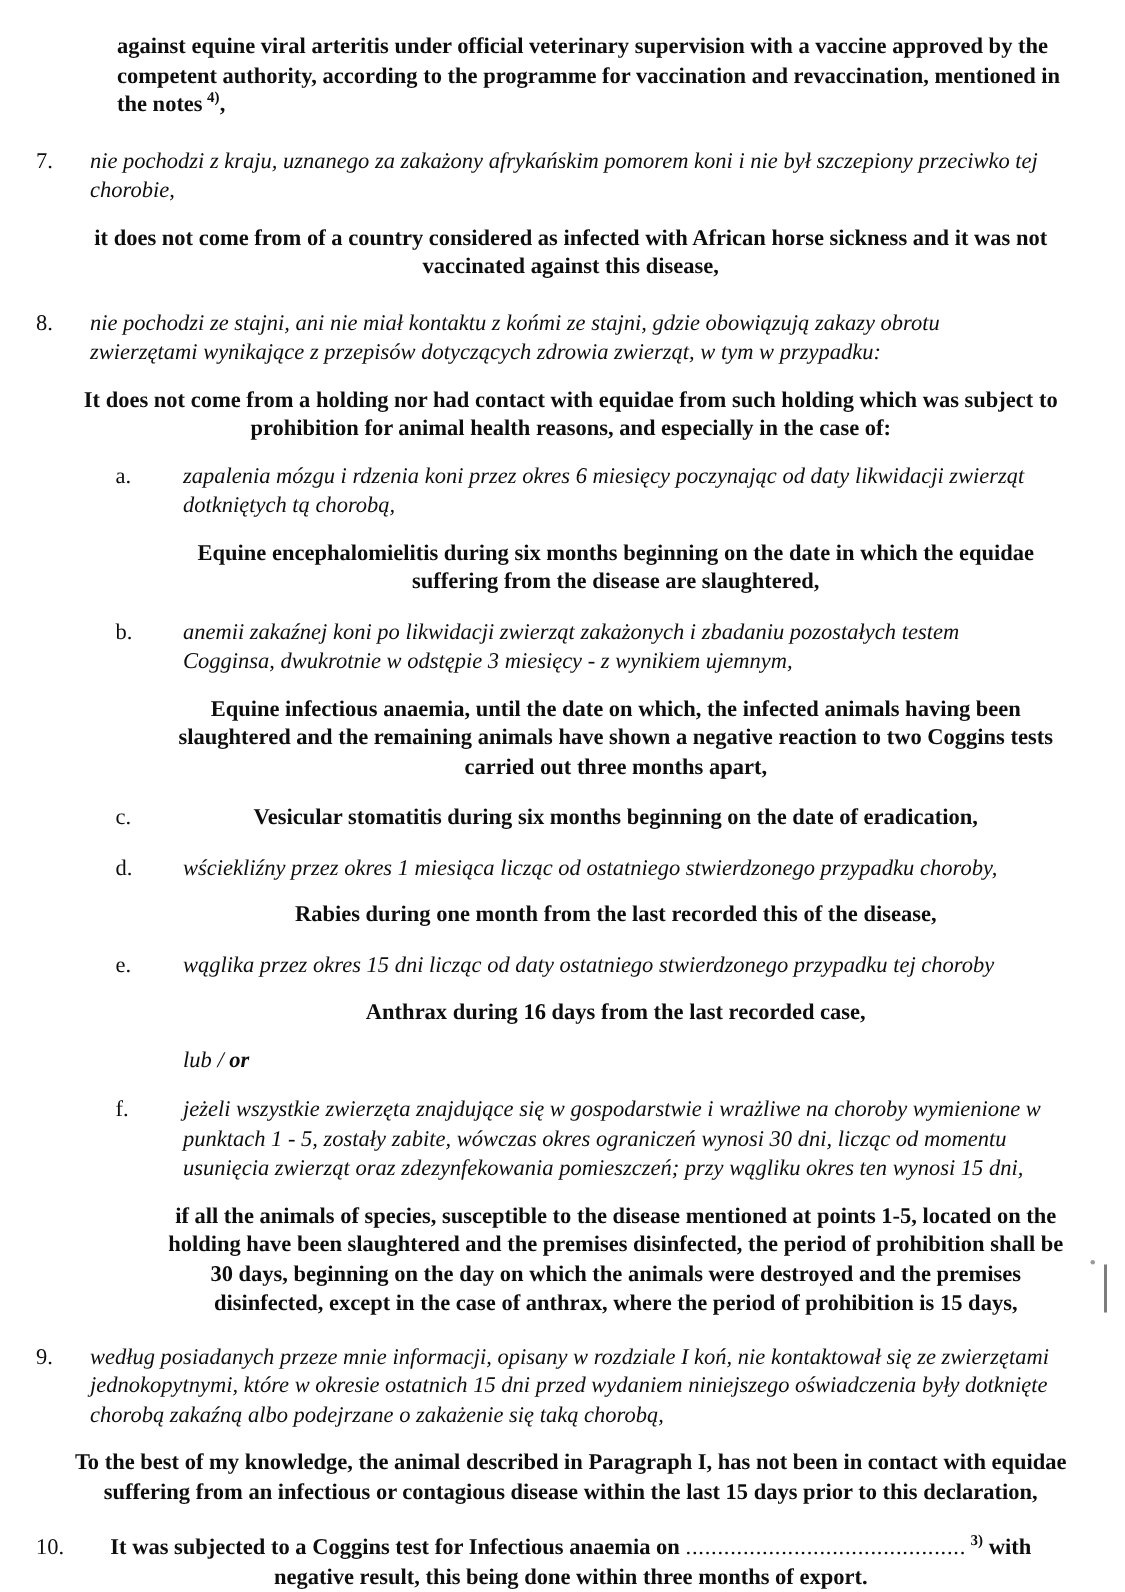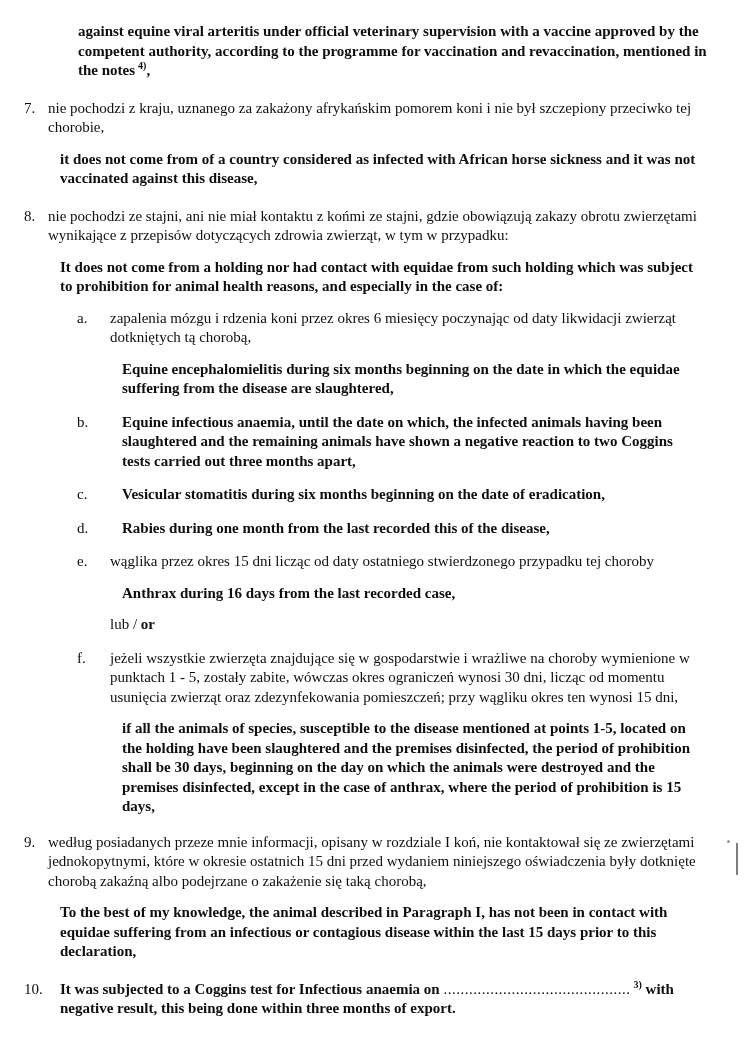--- a/index.html
+++ b/index.html
@@ -19,22 +19,22 @@
     font-weight: bold;
   }
 
   .item { position: relative; margin-top: 18px; padding-left: 48px; padding-right: 12px; }
   .item > .num { position: absolute; left: 24px; top: 0; font-weight: normal; }
 
   .sub { position: relative; margin-top: 14px; padding-left: 62px; padding-right: 2px; }
   .sub.first { margin-top: 12px; }
   .sub > .letter { position: absolute; left: 29px; top: 0; font-weight: normal; }
 
-  p.pl { margin: 0; font-weight: normal; }
-  p.en { margin: 12px; font-weight: bold; }
+  p.pl { margin: 12px; font-weight: normal; font-style: italic; }
+  p.en { margin: 0; font-weight: bold; text-align: center; }
   .en-inline { font-weight: bold; }
 
   sup.fn {
     font-size: 10px;
     line-height: 0;
     vertical-align: super;
     margin-left: 3px;
   }
   .dots { font-weight: normal; letter-spacing: 0.5px; }
 
@@ -61,30 +61,32 @@
     <p class="en">It does not come from a holding nor had contact with equidae from such holding which was subject to prohibition for animal health reasons, and especially in the case of:</p>
 
     <div class="sub first">
       <span class="letter">a.</span>
       <p class="pl">zapalenia mózgu i rdzenia koni przez okres 6 miesięcy poczynając od daty likwidacji zwierząt dotkniętych tą chorobą,</p>
       <p class="en">Equine encephalomielitis during six months beginning on the date in which the equidae suffering from the disease are slaughtered,</p>
     </div>
 
     <div class="sub">
       <span class="letter">b.</span>
+      <p class="pl">anemii zakaźnej koni po likwidacji zwierząt zakażonych i zbadaniu pozostałych testem Cogginsa, dwukrotnie w odstępie 3 miesięcy - z wynikiem ujemnym,</p>
       <p class="en">Equine infectious anaemia, until the date on which, the infected animals having been slaughtered and the remaining animals have shown a negative reaction to two Coggins tests carried out three months apart,</p>
     </div>
 
     <div class="sub">
       <span class="letter">c.</span>
       <p class="en">Vesicular stomatitis during six months beginning on the date of eradication,</p>
     </div>
 
     <div class="sub">
       <span class="letter">d.</span>
+      <p class="pl">wściekliźny przez okres 1 miesiąca licząc od ostatniego stwierdzonego przypadku choroby,</p>
       <p class="en">Rabies during one month from the last recorded this of the disease,</p>
     </div>
 
     <div class="sub">
       <span class="letter">e.</span>
       <p class="pl">wąglika przez okres 15 dni licząc od daty ostatniego stwierdzonego przypadku tej choroby</p>
       <p class="en">Anthrax during 16 days from the last recorded case,</p>
       <p class="pl"><span>lub / </span><span class="en-inline">or</span></p>
     </div>
 

